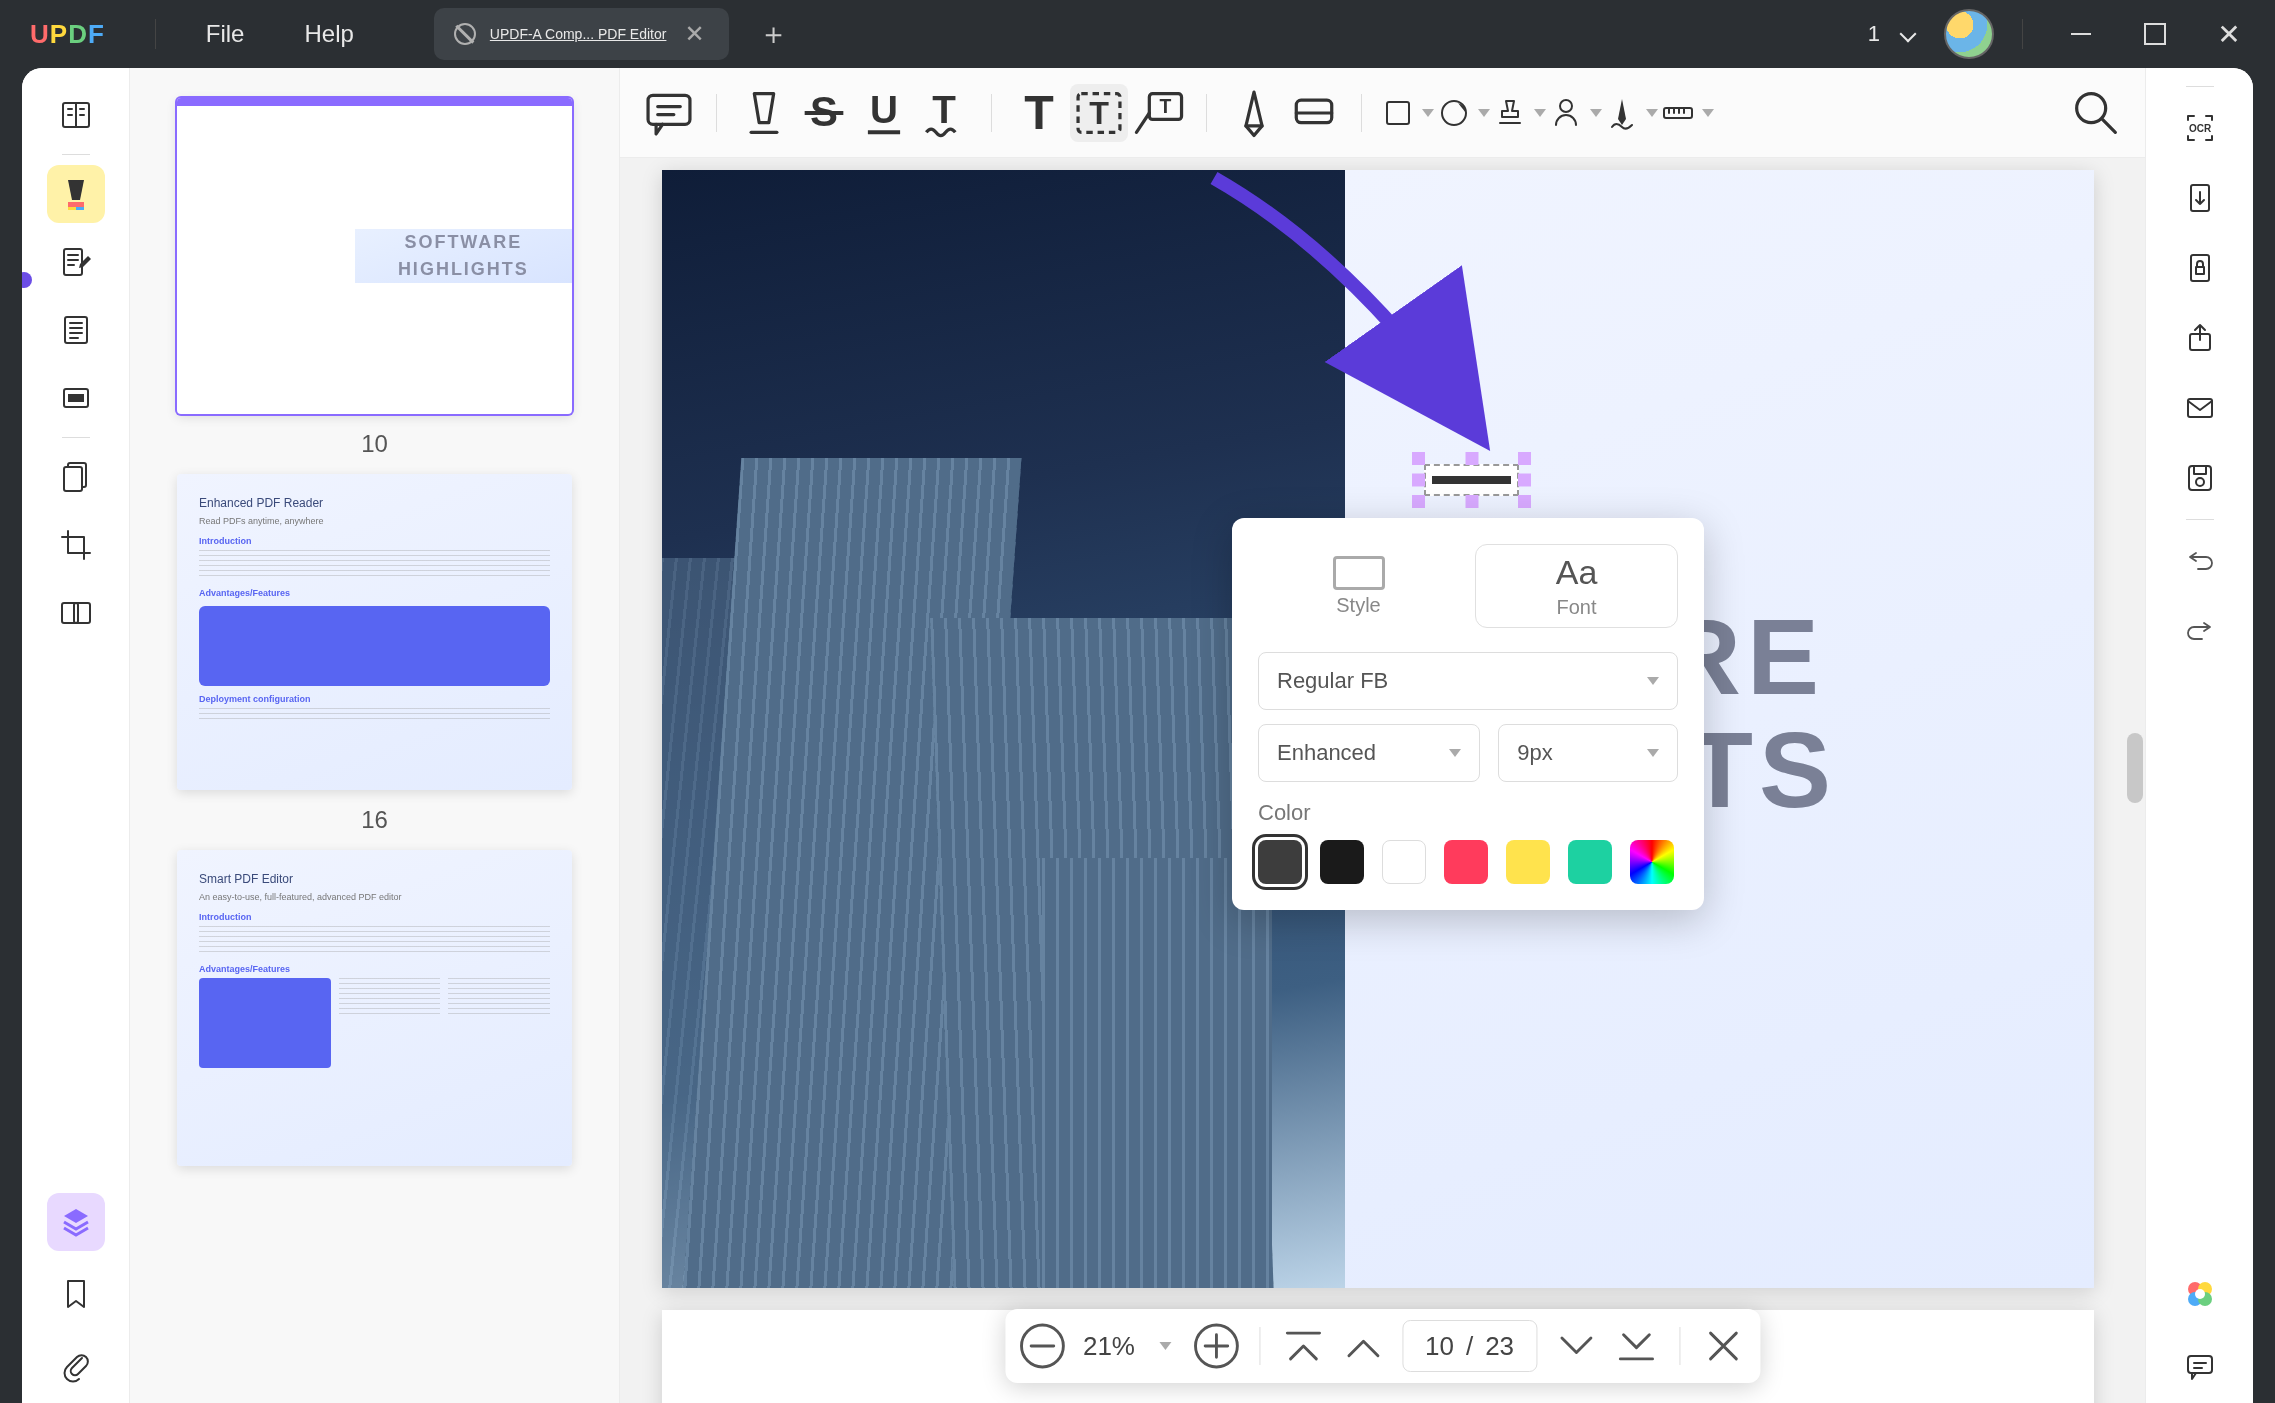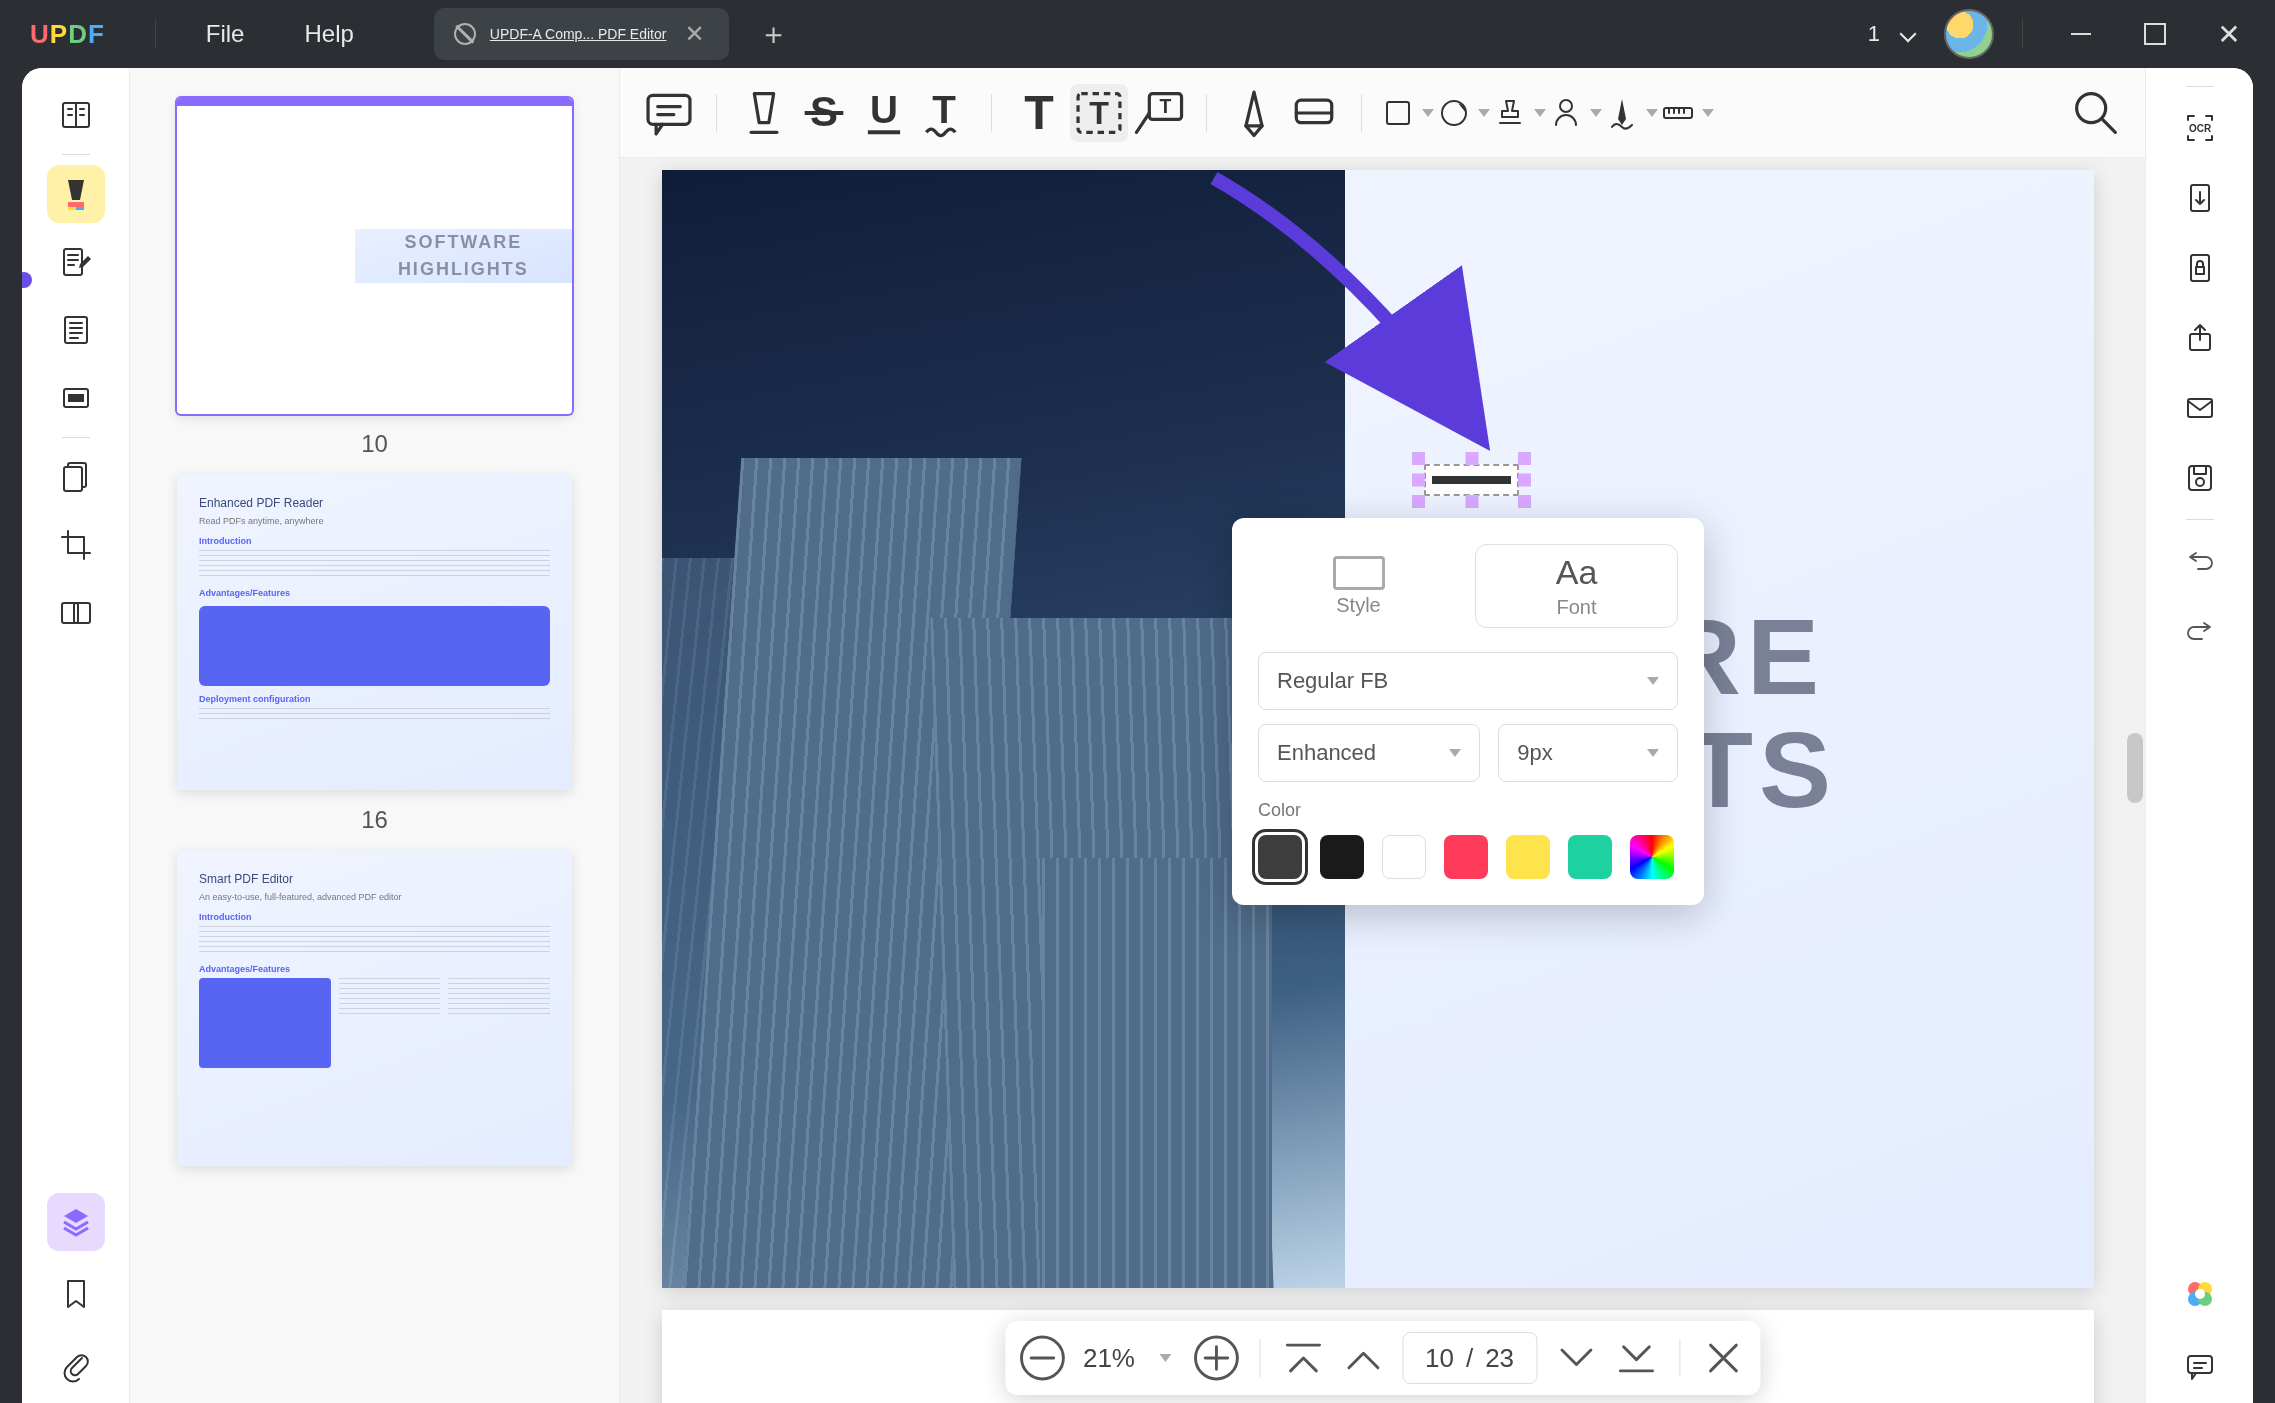--- a/index.html
+++ b/index.html
@@ -101,31 +101,31 @@
 .pop-tabs { display: flex; gap: 16px; margin-bottom: 24px; }
 .pop-tab { flex: 1; height: 84px; border-radius: 12px; display: flex; flex-direction: column; align-items: center; justify-content: center; cursor: pointer; gap: 4px; }
 .pop-tab.active { border: 1px solid #e0e0e0; }
 .pop-tab-style-icon { width: 52px; height: 34px; border: 3px solid #aaa; border-radius: 4px; }
 .pop-tab-font-icon { font-size: 34px; color: #555; font-weight: 500; }
 .pop-tab-label { font-size: 20px; color: #888; }
 .pop-select { width: 100%; height: 58px; border: 1px solid #ddd; border-radius: 8px; display: flex; align-items: center; justify-content: space-between; padding: 0 18px; margin-bottom: 14px; cursor: pointer; }
 .pop-select span { font-size: 22px; color: #555; }
 .pop-row { display: flex; gap: 18px; margin-bottom: 18px; }
 .pop-row .pop-select { margin-bottom: 0; }
-.pop-color-label { font-size: 18px; color: #777; margin-bottom: 14px; }
+.pop-color-label { font-size: 22px; color: #777; margin-bottom: 14px; }
 .pop-colors { display: flex; gap: 18px; }
 .pop-color { width: 44px; height: 44px; border-radius: 8px; cursor: pointer; }
 .pop-color.selected { outline: 3px solid #333; outline-offset: 3px; }
 .color-rainbow { background: conic-gradient(#ff0000, #ffff00, #00ff00, #00ffff, #0000ff, #ff00ff, #ff0000); }
 
 
 .arrow-anno { position: absolute; pointer-events: none; }
 
 
-.footer { position: absolute; bottom: 8px; left: 50%; transform: translateX(-50%); height: 74px; background: #fff; border-radius: 12px; box-shadow: 0 4px 24px rgba(0,0,0,0.18); display: flex; align-items: center; padding: 0 8px; gap: 2px;}
+.footer { position: absolute; bottom: 20px; left: 50%; transform: translateX(-50%); height: 74px; background: #fff; border-radius: 12px; box-shadow: 0 4px 24px rgba(0,0,0,0.18); display: flex; align-items: center; padding: 0 8px; gap: 2px;}
 .foot-btn { width: 58px; height: 58px; display: flex; align-items: center; justify-content: center; cursor: pointer; }
 .foot-sep { width: 1px; height: 38px; background: #ddd; margin: 0 12px; }
 .zoom-label { font-size: 26px; color: #444; padding: 0 10px; }
 .zoom-drop .drop-caret { margin: 0 14px; }
 .page-box { height: 52px; border: 1px solid #ddd; border-radius: 8px; display: flex; align-items: center; gap: 12px; padding: 0 22px; margin: 0 8px;}
 .page-box span { font-size: 26px; color: #444; }
 
 
 .right-rail { width: 108px; background: #fff; border-left: 1px solid #ececec; display: flex; flex-direction: column; align-items: center; padding-top: 18px; gap: 12px; position: relative; }
 .right-rail-bottom { position: absolute; bottom: 8px; display: flex; flex-direction: column; align-items: center; gap: 14px; }

